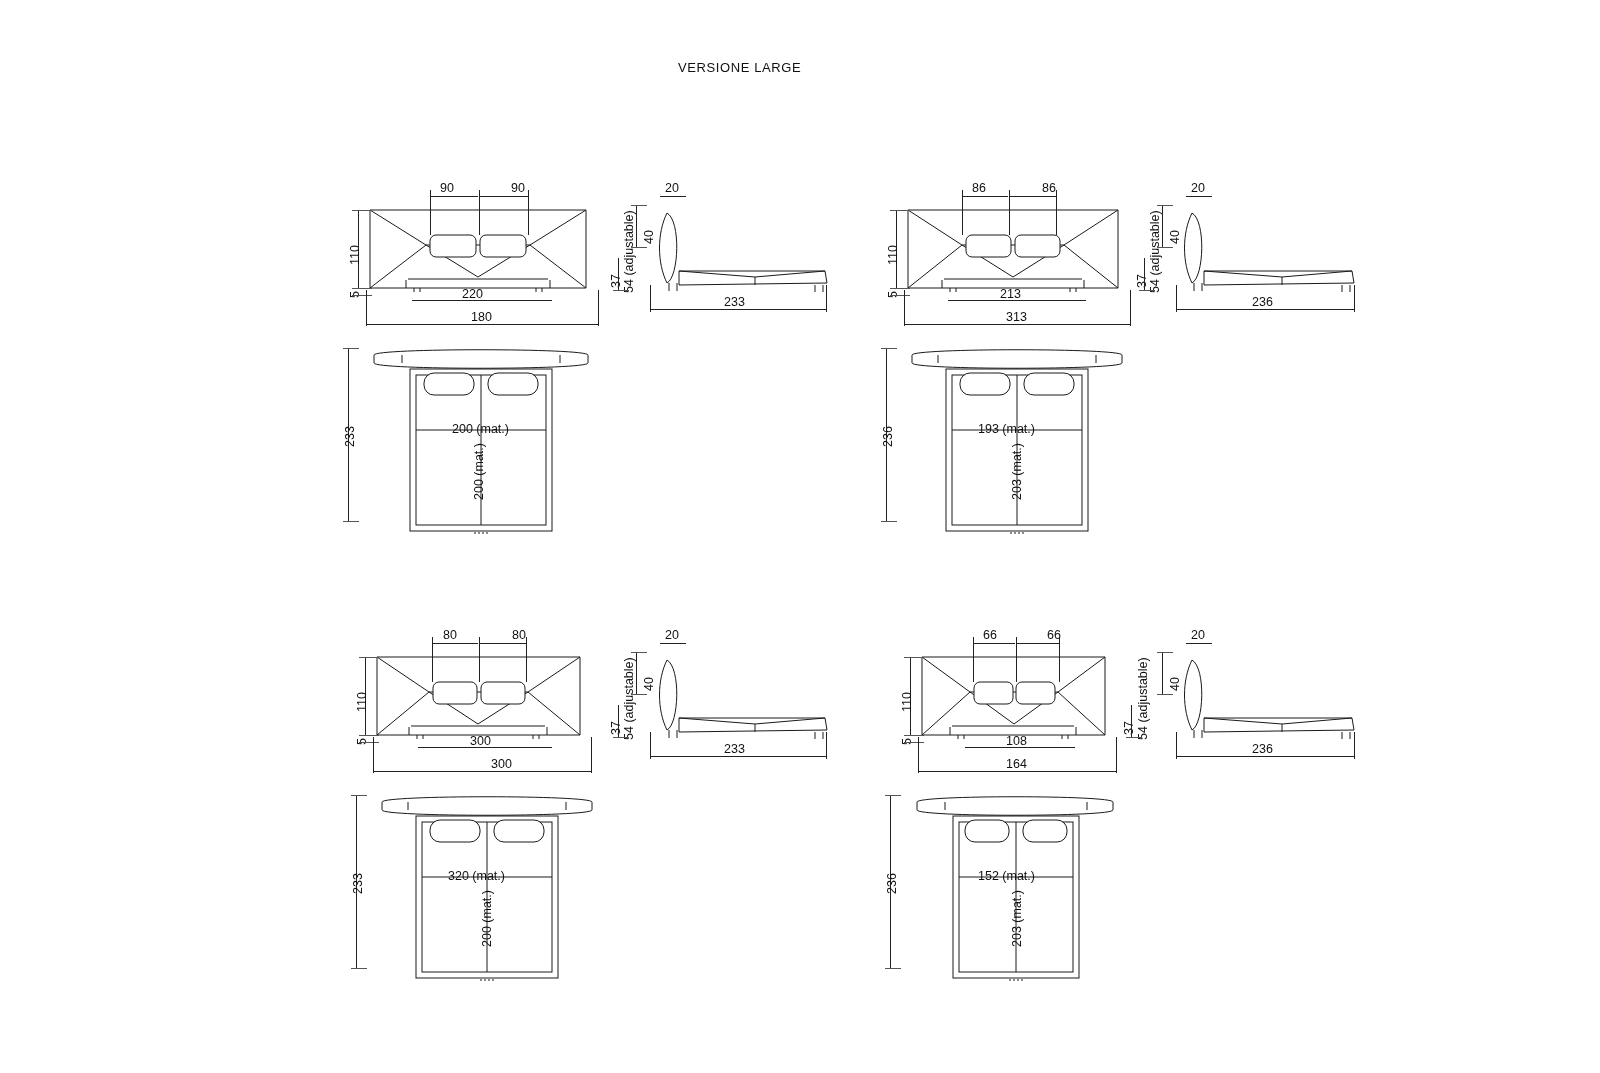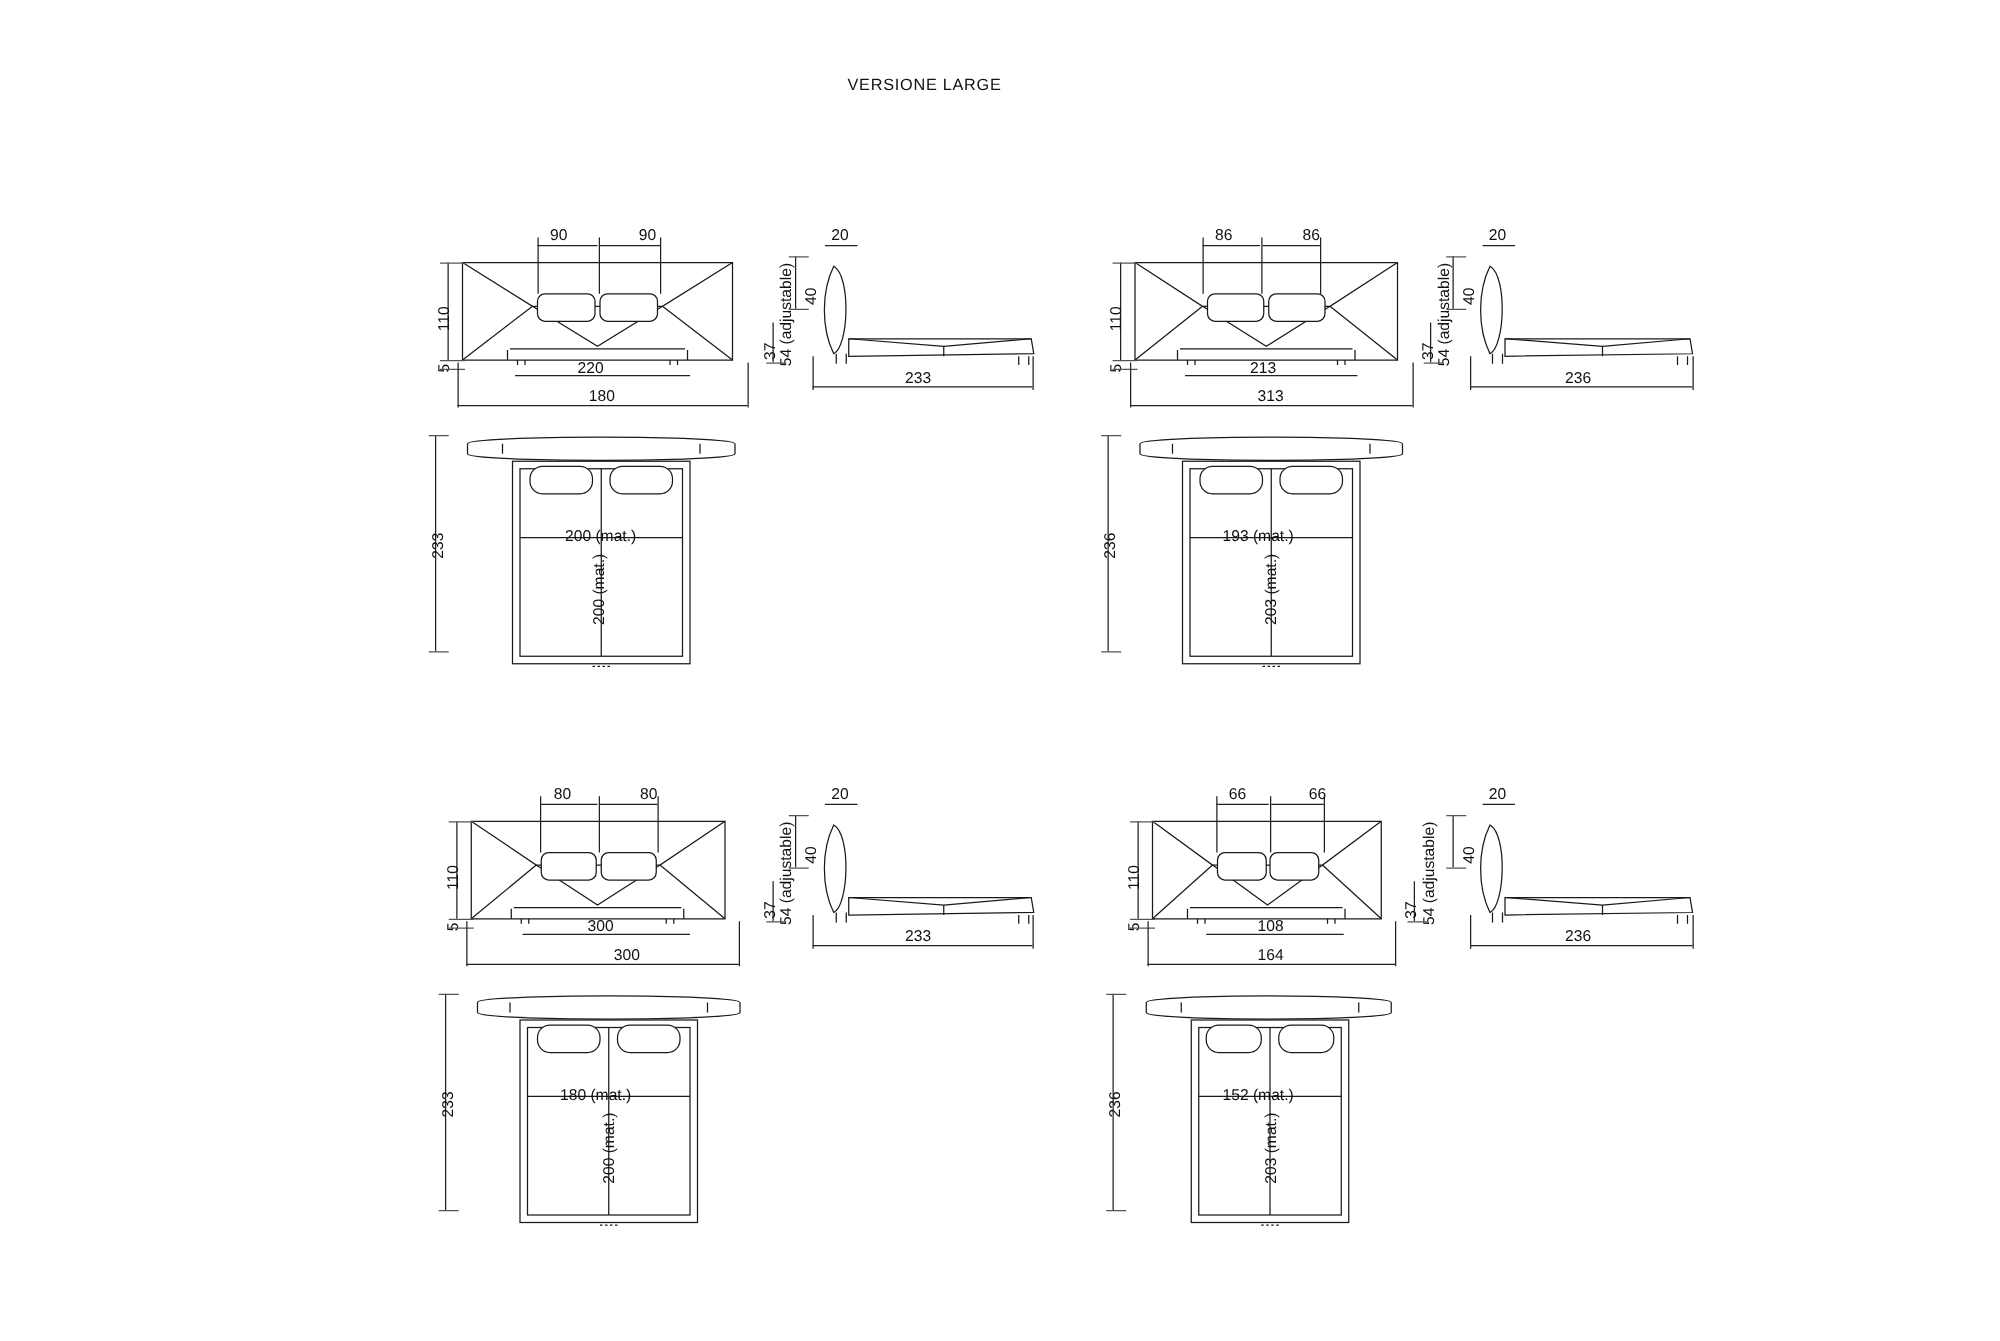--- a/index.html
+++ b/index.html
@@ -293,21 +293,21 @@
       <rect x="60" y="28" width="50" height="22" rx="10" fill="#fff"></rect>
       <rect x="124" y="28" width="50" height="22" rx="10" fill="#fff"></rect>
       <path d="M38,10 L38,18 M196,10 L196,18"></path>
       <path d="M110,188 L124,188" stroke-dasharray="2 2"></path>
     </g>
   </svg>
   <div class="vline" style="left:356px;top:795px;height:173px;"></div>
   <div class="exth" style="left:351px;top:795px;width:16px;"></div>
   <div class="exth" style="left:351px;top:968px;width:16px;"></div>
   <div class="dim v" style="left:351px;top:894px;">233</div>
-  <div class="dim" style="left:448px;top:869px;">180 (mat.)</div>
+  <div class="dim" style="left:448px;top:869px;">320 (mat.)</div>
   <div class="dim v" style="left:480px;top:947px;">200 (mat.)</div>
 </div>
 
 <div class="grp" style="left:0;top:0;">
 
   <svg width="230" height="110" style="left:920px;top:652px;">
     <g fill="none" stroke="#1a1a1a" stroke-width="1">
       <path d="M2,5 L185,5 L185,83 L2,83 Z" fill="#fff"></path>
       <path d="M2,5 L50,40 L138,40 L185,5"></path>
       <path d="M2,83 L50,40"></path>

